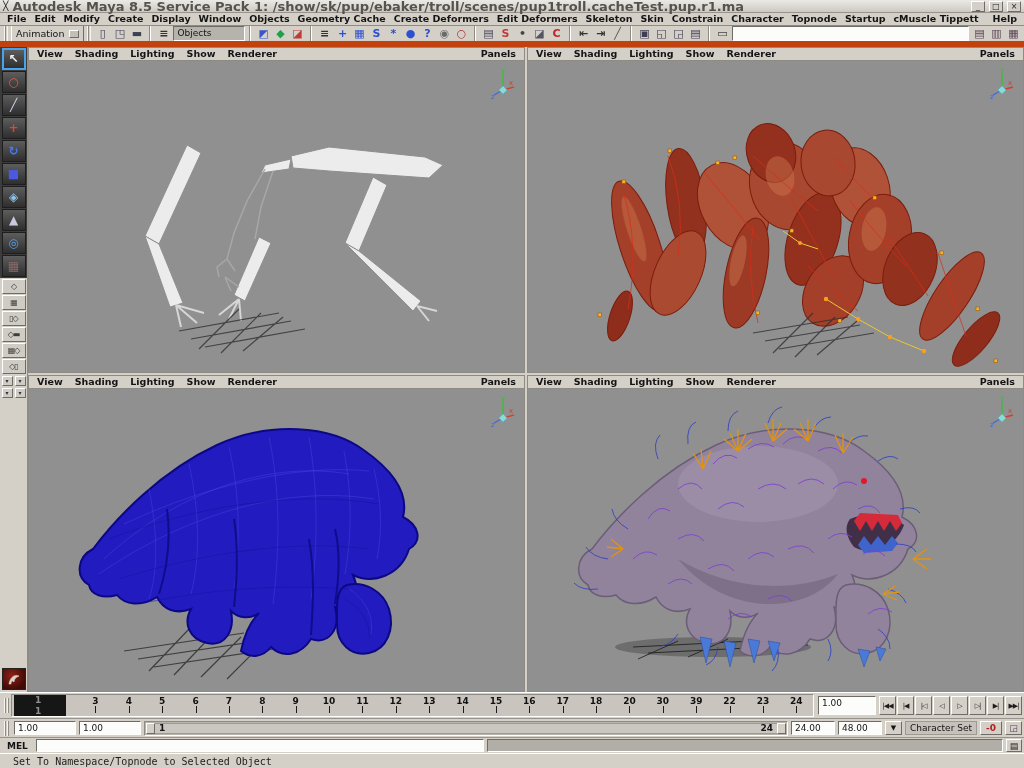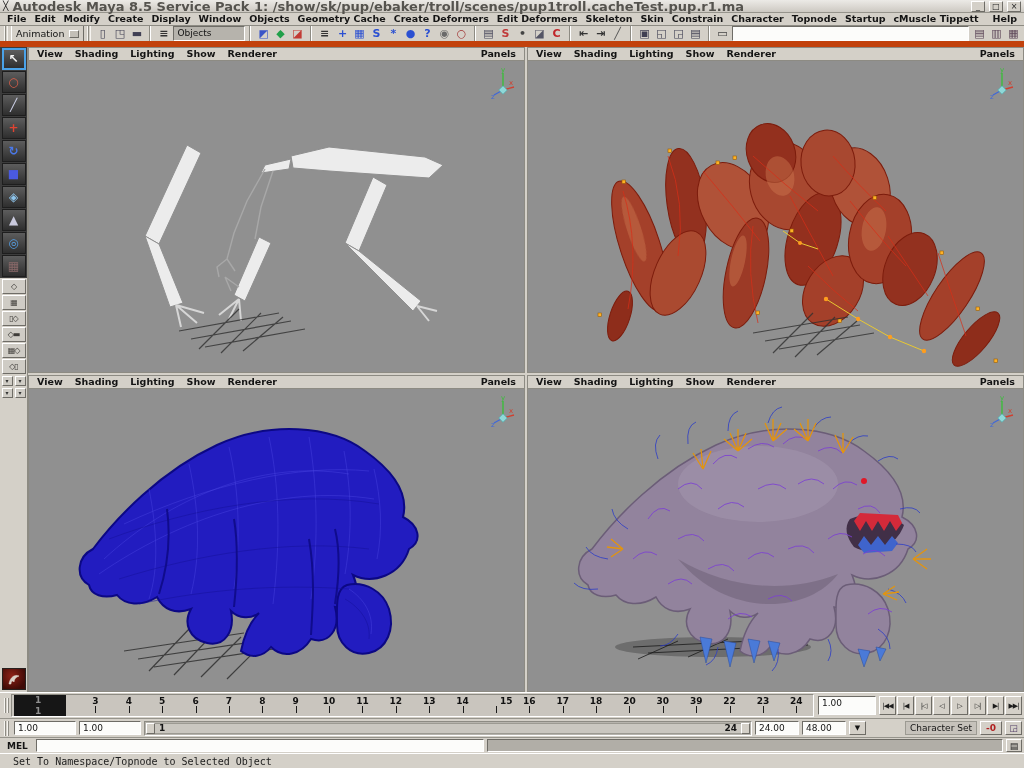--- a/index.html
+++ b/index.html
@@ -91,21 +91,21 @@
               border:1px solid; border-color:#8d8b83 #fff #fff #8d8b83; display:flex; align-items:center; }
   .rs-bar { position:absolute; inset:1px; background:#cac7c0; border:1px solid #9c9a92; }
   .rs-handle { position:relative; width:9px; height:11px; background:#d4d0c8;
                border:1px solid; border-color:#fff #6e6c66 #6e6c66 #fff; margin:0 1px; }
   .rs-label { position:relative; font-size:9px; font-weight:bold; padding:0 3px; }
   .rs-flex { flex:1; }
   .rs-small { width:44px; height:14px; line-height:12px; }
   .rs-dd { width:17px; height:14px; display:flex; align-items:center; justify-content:center; font-size:7px;
            background:#d4d0c8; border:1px solid; border-color:#fff #6e6c66 #6e6c66 #fff; }
   .charset { min-width:66px; height:14px; display:flex; align-items:center; padding:0 4px; font-size:9px;
-             background:#c6c2bb; border:1px solid #9c9a92;margin-left:36px; }
+             background:#c6c2bb; border:1px solid #9c9a92; }
   .keybtn { width:22px; height:14px; display:flex; align-items:center; justify-content:center;
             font-size:9px; font-weight:bold; color:#b02020;
             background:#d4d0c8; border:1px solid; border-color:#fff #6e6c66 #6e6c66 #fff; }
   .autokey { width:17px; height:14px; display:flex; align-items:center; justify-content:center; font-size:9px; color:#55406a;
              background:#d4d0c8; border:1px solid; border-color:#fff #6e6c66 #6e6c66 #fff; }
 
   
   .cmdrow { height:16px; display:flex; align-items:center; gap:3px; padding:0 2px;
             background:#d4d0c8; border-top:1px solid #96948c; }
   .mel-label { font-size:9px; font-weight:bold; padding:0 5px; }
@@ -615,21 +615,21 @@
           <span class="tick-mark"></span>
         </div>
         <div class="tick-cell" style="left: 50%; width: 4.16667%;">
           <span class="tick-label">13</span>
           <span class="tick-mark"></span>
         </div>
         <div class="tick-cell" style="left: 54.1667%; width: 4.16667%;">
           <span class="tick-label">14</span>
           <span class="tick-mark"></span>
         </div>
-        <div class="tick-cell" style="left: 58.3333%; width: 4.16667%; text-align: right;">
+        <div class="tick-cell" style="left: 58.3333%; width: 4.16667%;">
           <span class="tick-label">15</span>
           <span class="tick-mark"></span>
         </div>
         <div class="tick-cell" style="left: 62.5%; width: 4.16667%;">
           <span class="tick-label">16</span>
           <span class="tick-mark"></span>
         </div>
         <div class="tick-cell" style="left: 66.6667%; width: 4.16667%;">
           <span class="tick-label">17</span>
           <span class="tick-mark"></span>

